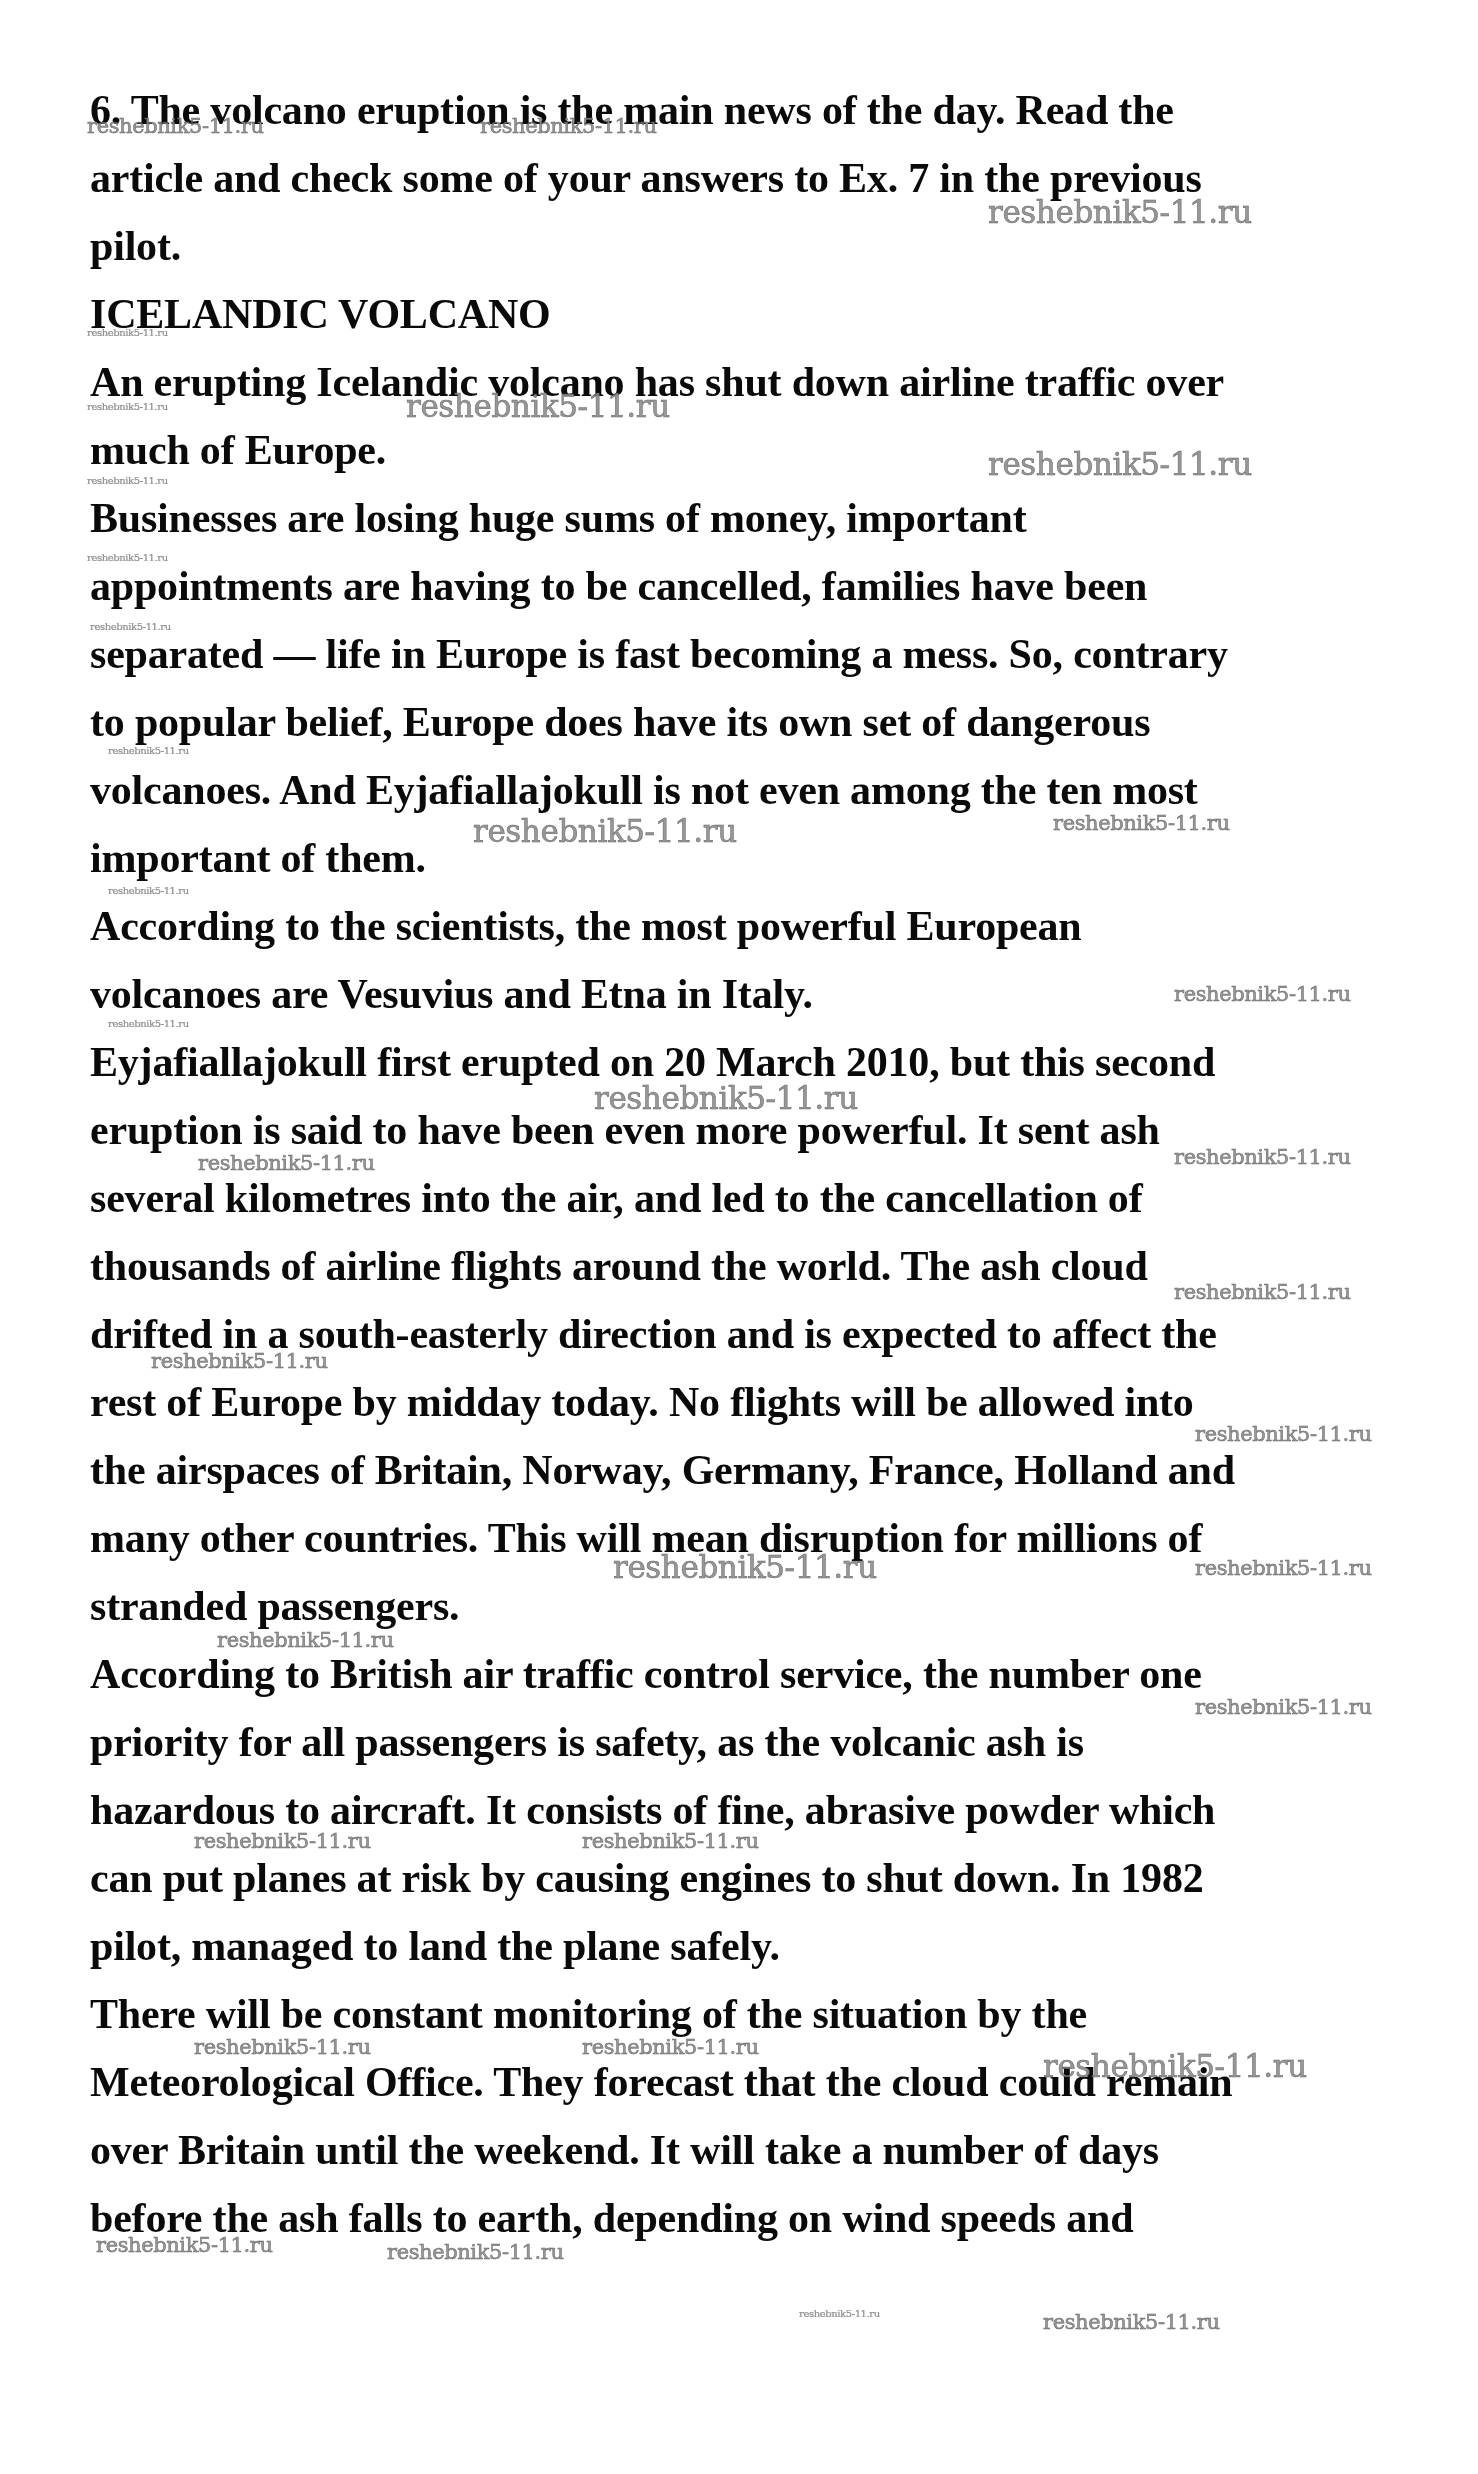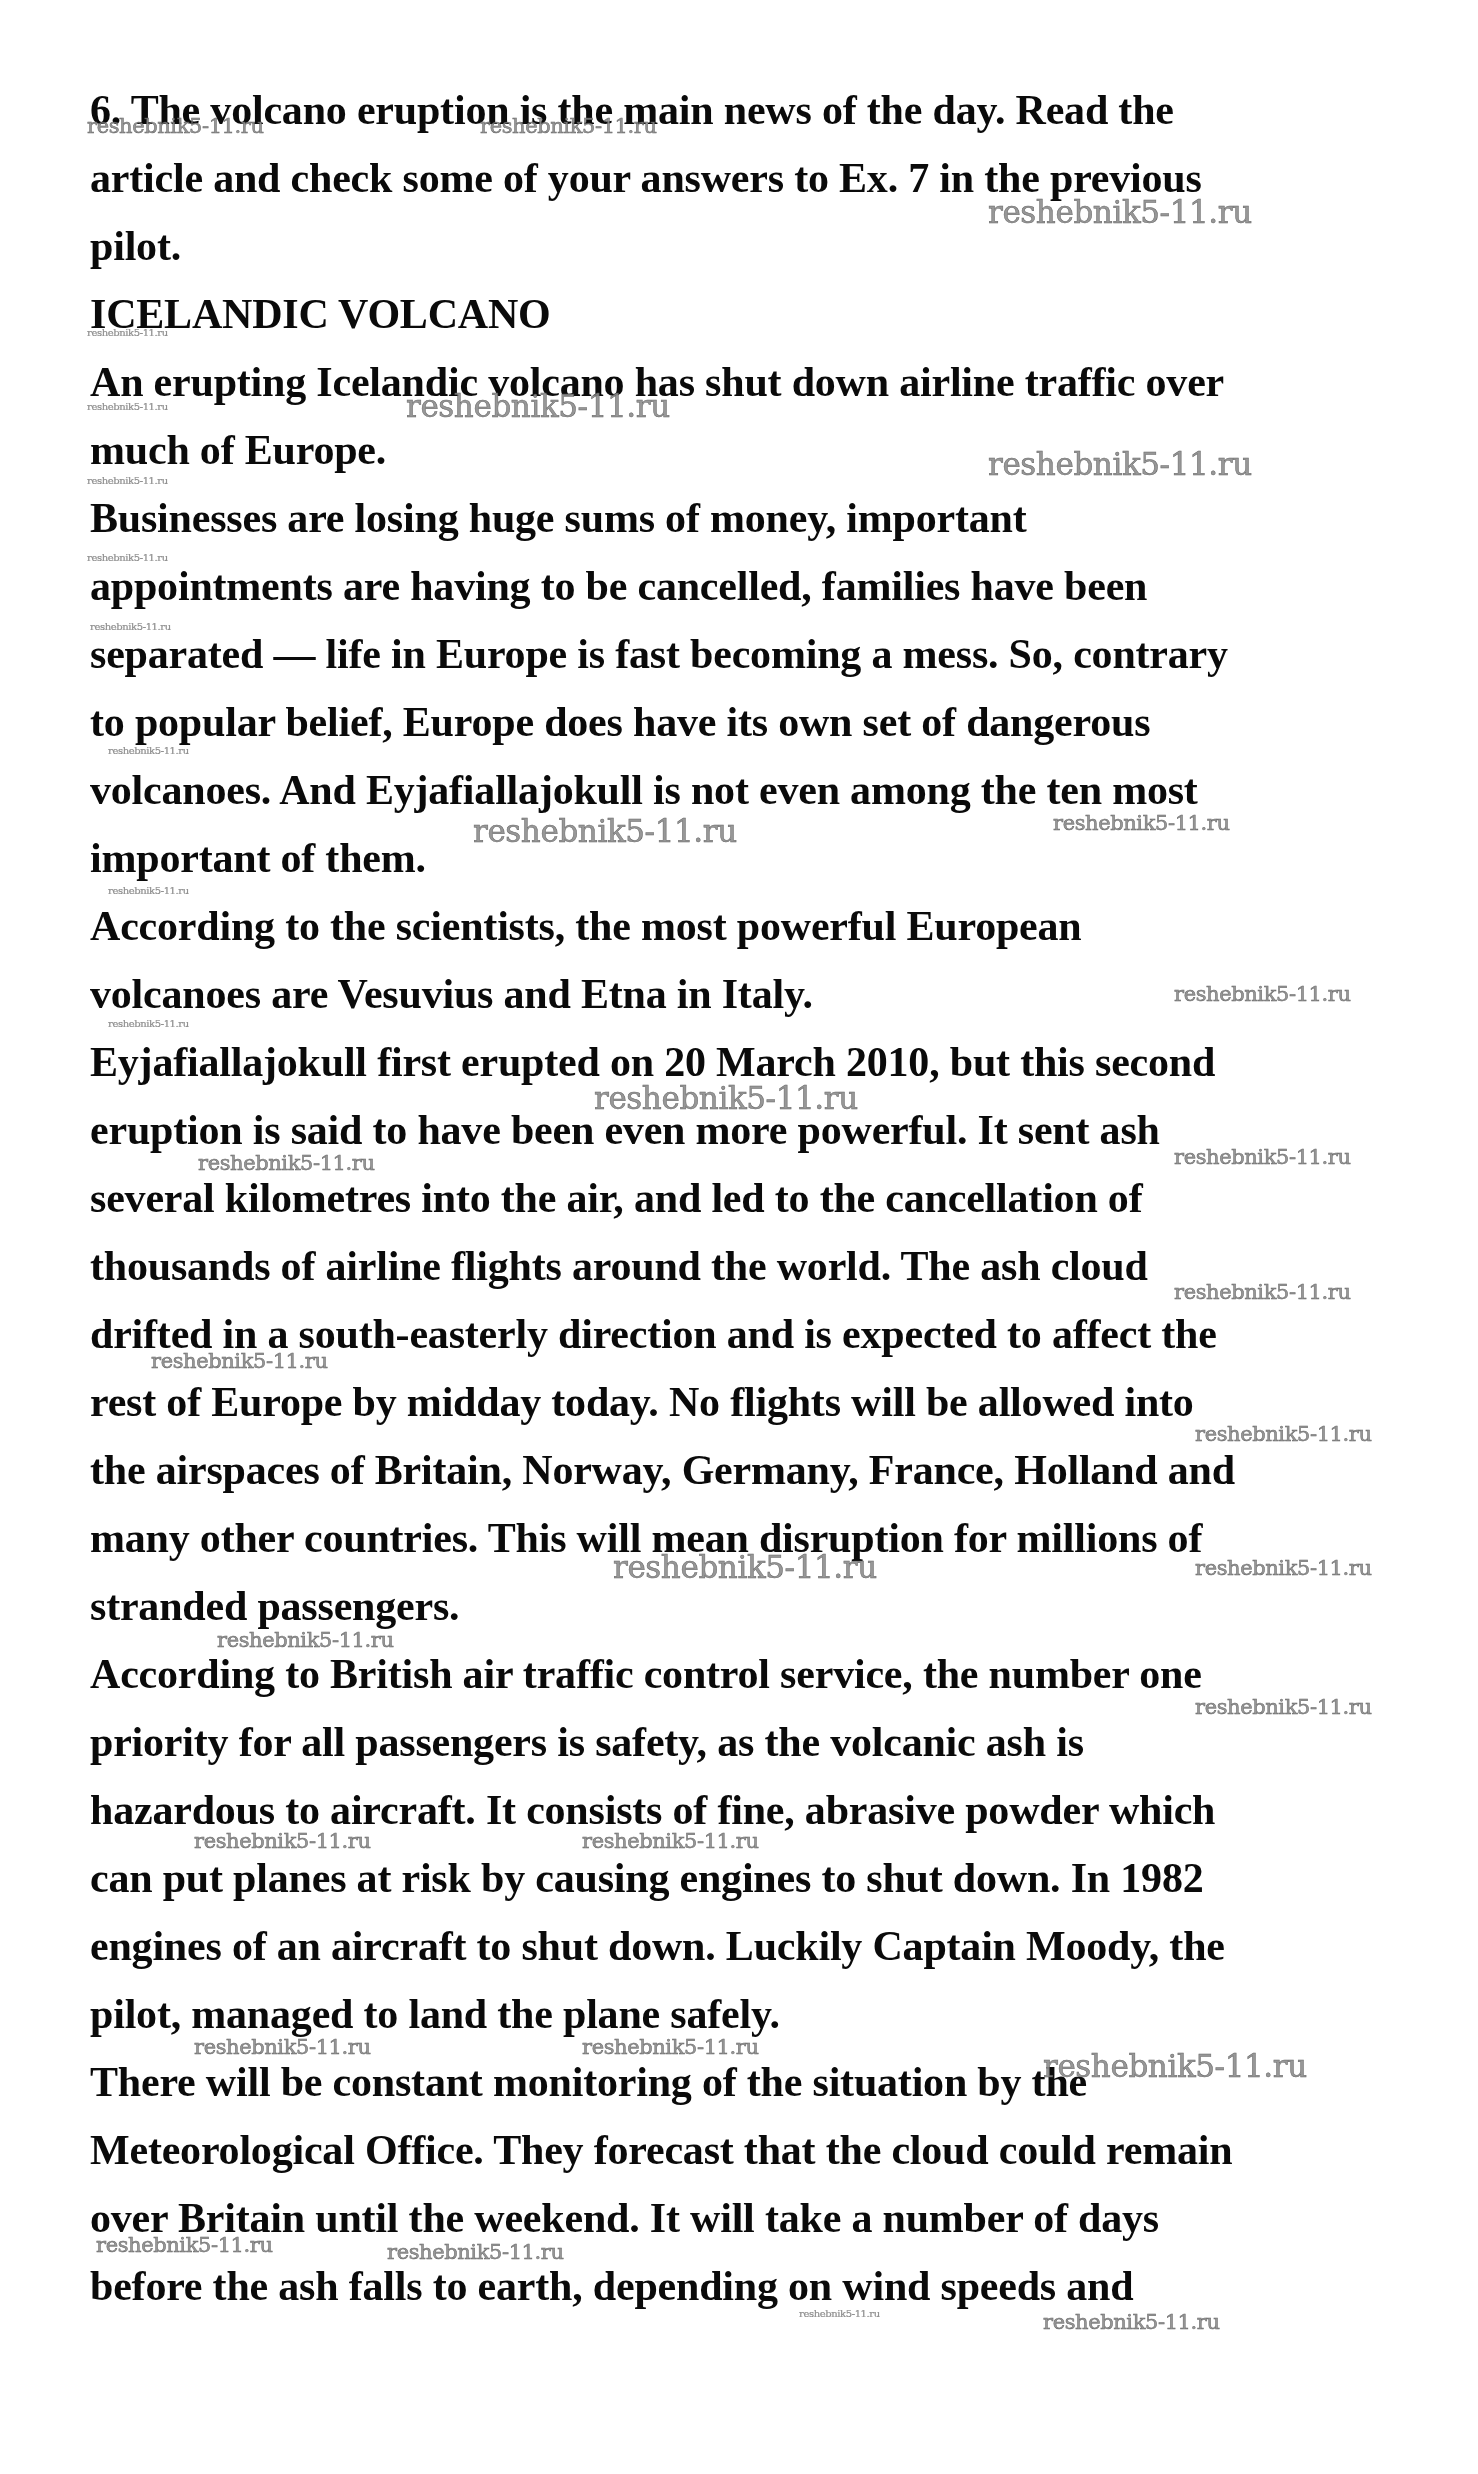--- a/index.html
+++ b/index.html
@@ -56,21 +56,20 @@
     <div class="line">thousands of airline flights around the world. The ash cloud</div>
     <div class="line">drifted in a south-easterly direction and is expected to affect the</div>
     <div class="line">rest of Europe by midday today. No flights will be allowed into</div>
     <div class="line">the airspaces of Britain, Norway, Germany, France, Holland and</div>
     <div class="line">many other countries. This will mean disruption for millions of</div>
     <div class="line">stranded passengers.</div>
     <div class="line">According to British air traffic control service, the number one</div>
     <div class="line">priority for all passengers is safety, as the volcanic ash is</div>
     <div class="line">hazardous to aircraft. It consists of fine, abrasive powder which</div>
     <div class="line">can put planes at risk by causing engines to shut down. In 1982</div>
-    <div class="line">engines of an aircraft to shut down. Luckily Captain Moody, the</div>
     <div class="line">pilot, managed to land the plane safely.</div>
     <div class="line">There will be constant monitoring of the situation by the</div>
     <div class="line">Meteorological Office. They forecast that the cloud could remain</div>
     <div class="line">over Britain until the weekend. It will take a number of days</div>
     <div class="line">before the ash falls to earth, depending on wind speeds and</div>
   </div>
 
   <div class="wm mid" style="left:87px; top:114px;">reshebnik5-11.ru</div>
   <div class="wm mid" style="left:480px; top:114px;">reshebnik5-11.ru</div>
   <div class="wm big" style="left:988px; top:194px;">reshebnik5-11.ru</div>

